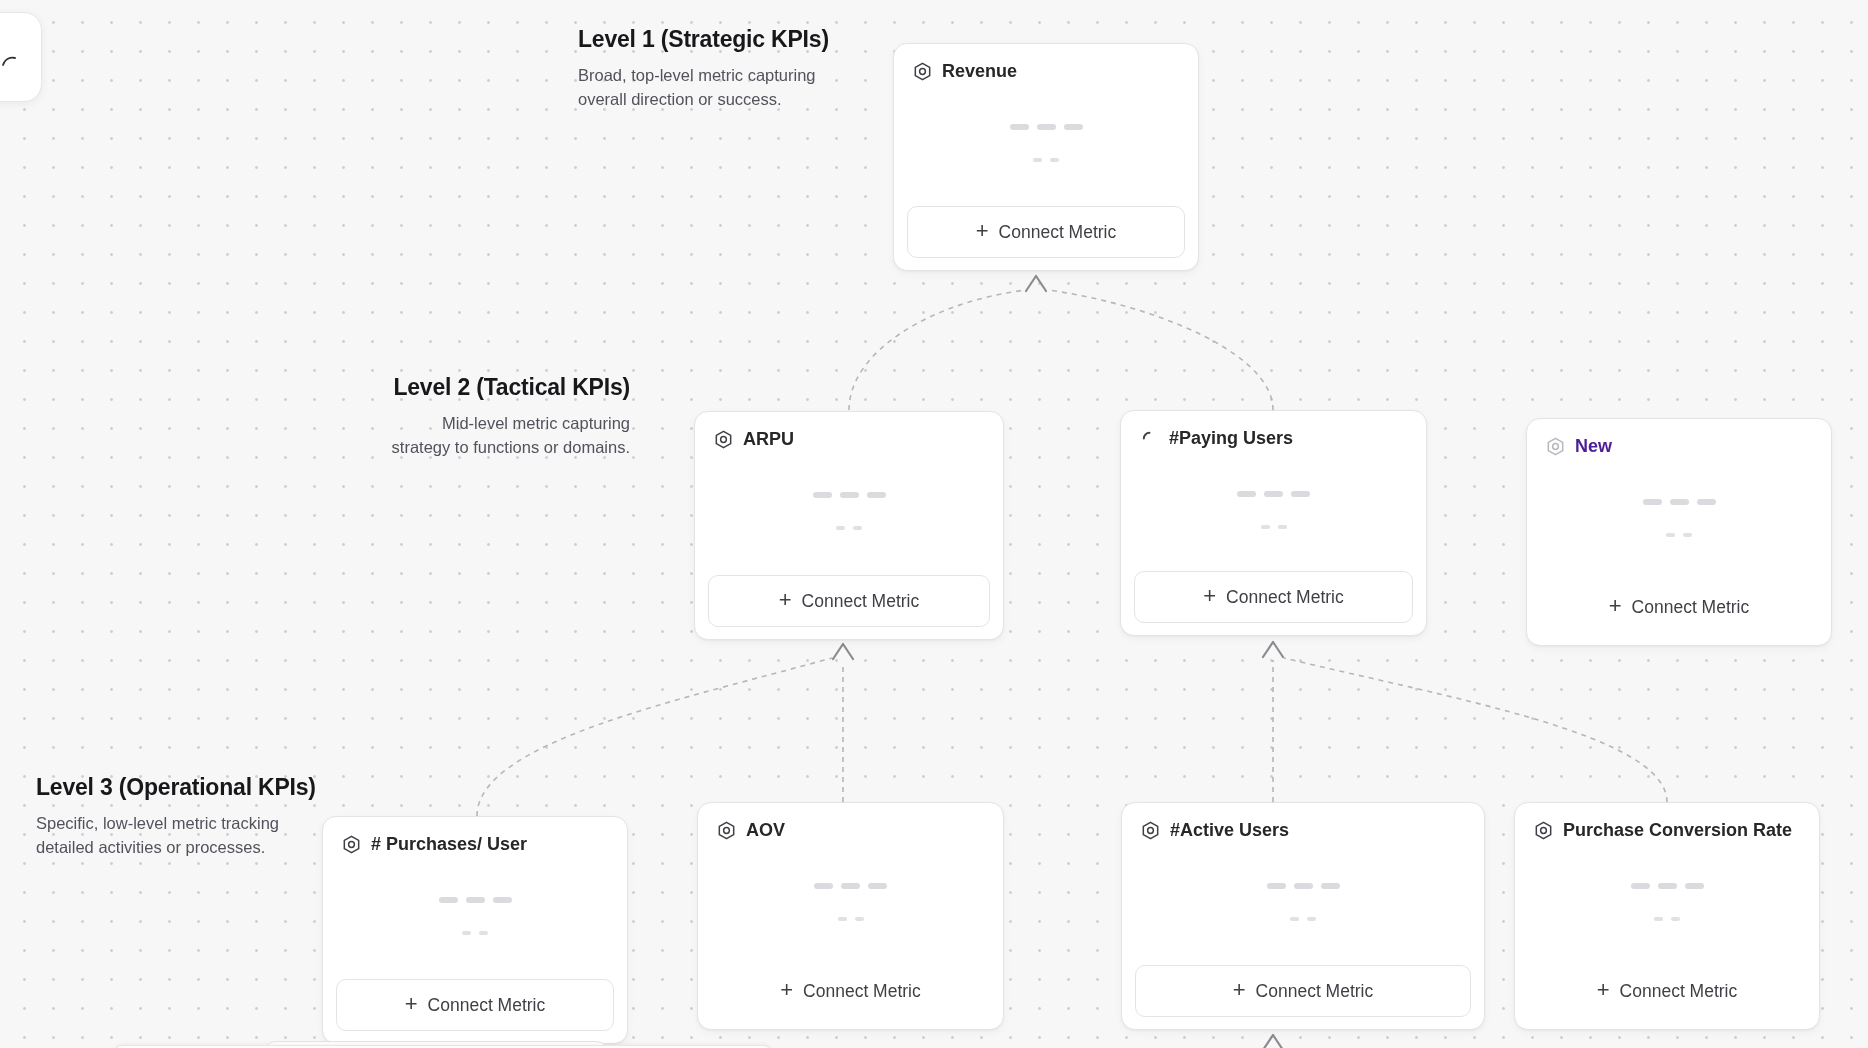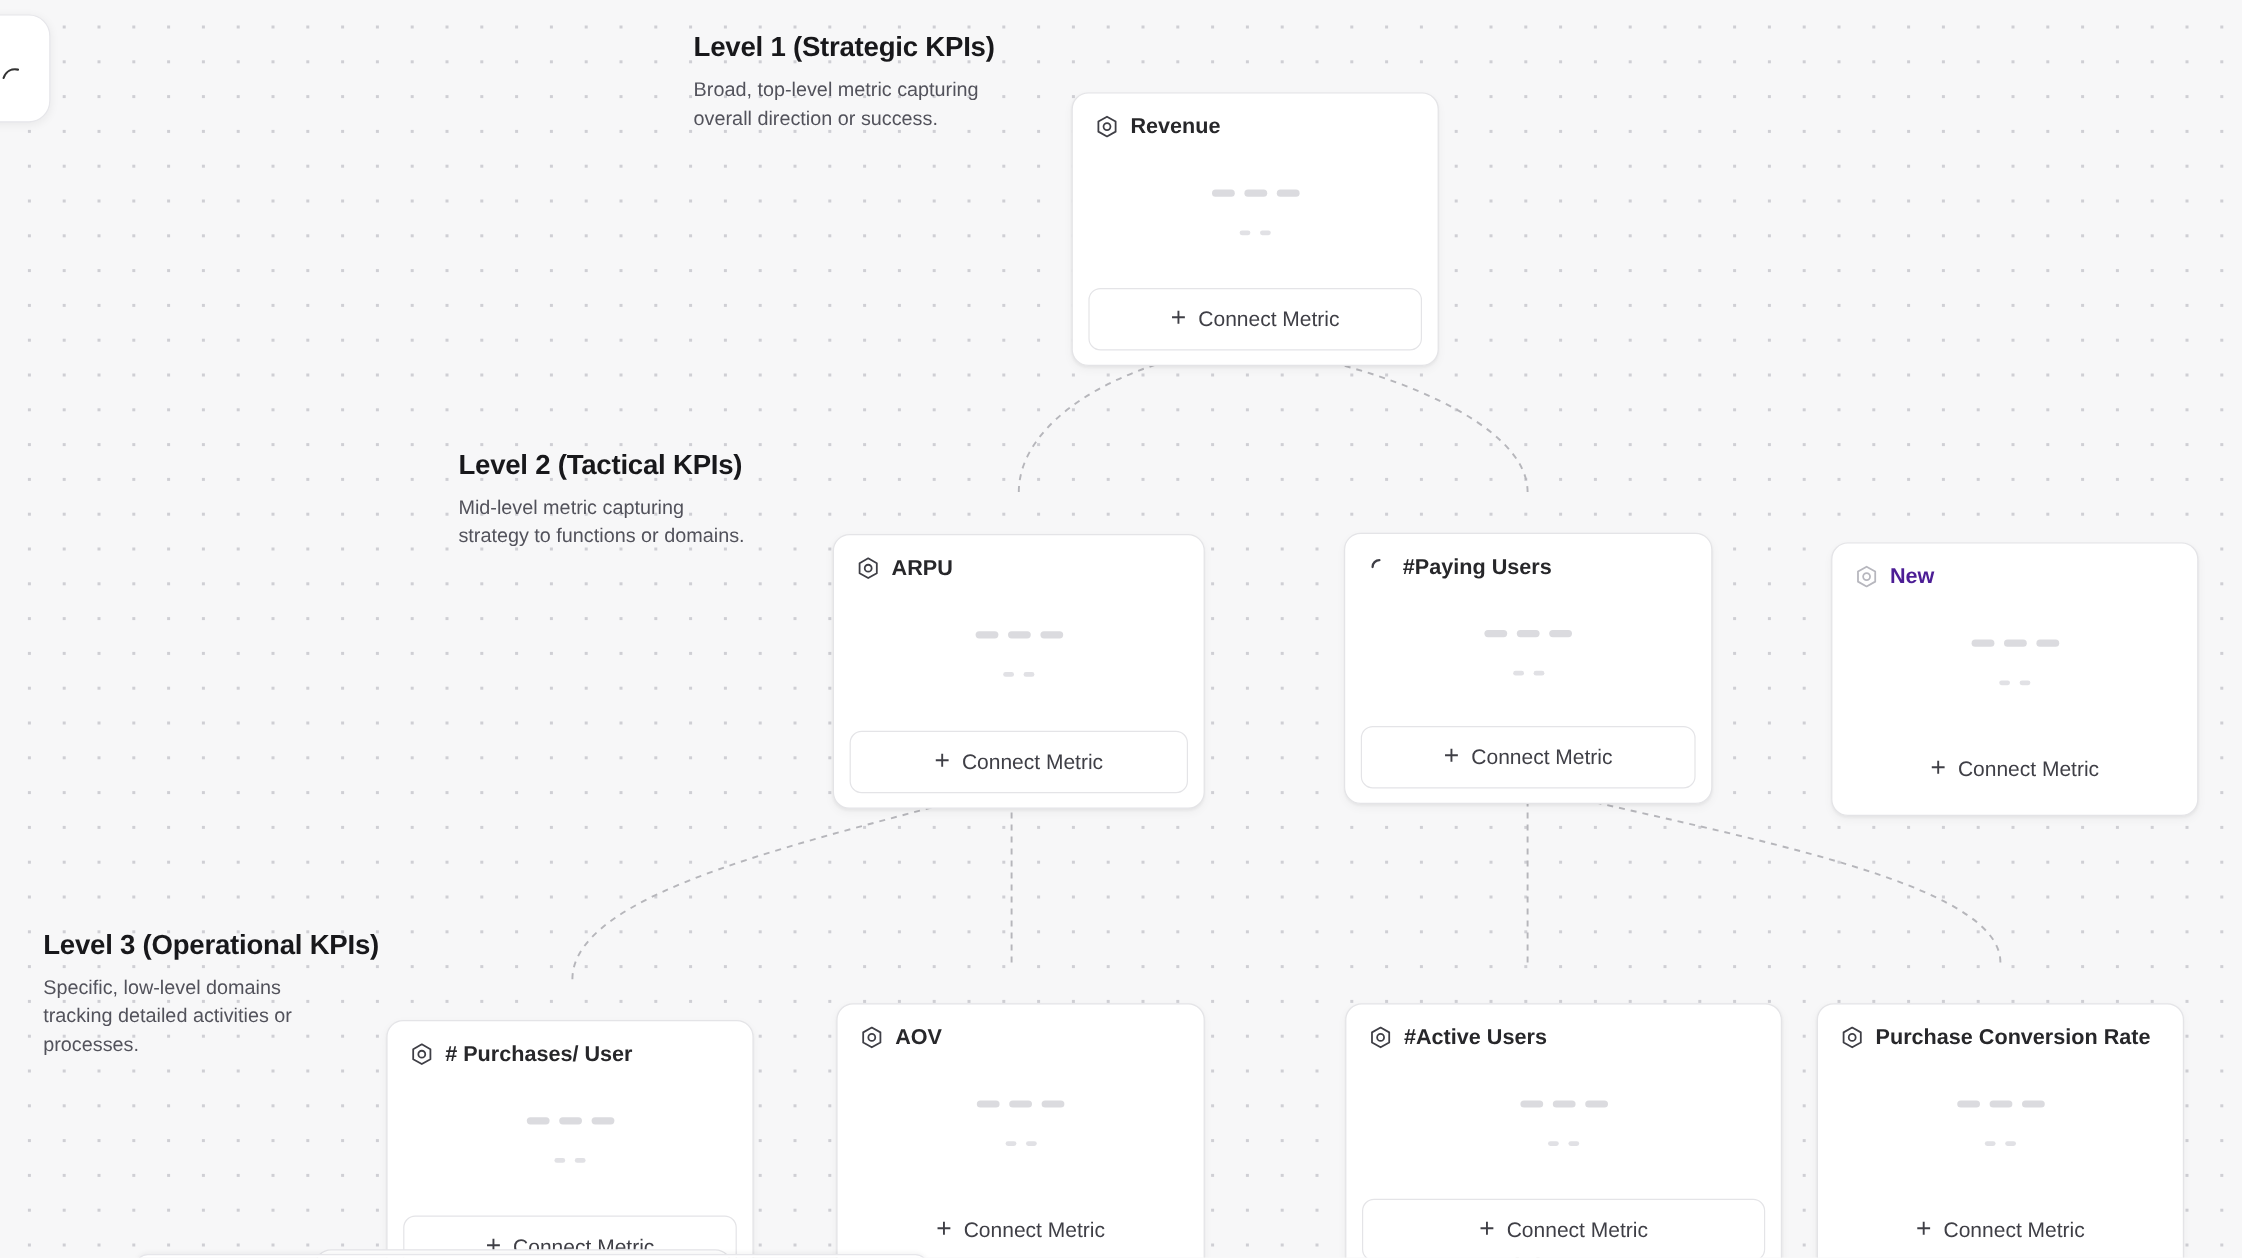--- a/index.html
+++ b/index.html
@@ -18,28 +18,27 @@
     background-position: 10px 8px;
   }
   #connector-layer { position: absolute; inset: 0; pointer-events: none; }
   .connector { fill: none; stroke: #b6b6bb; stroke-width: 1.6; stroke-dasharray: 5 5; }
   .arrowhead { fill: none; stroke: #8b8b90; stroke-width: 2.2; stroke-linecap: round; stroke-linejoin: round; }
 
   .level-label { position: absolute; }
   .level-label h2 { font-size: 23px; font-weight: 700; color: #18181b; letter-spacing: -0.2px; }
   .level-label p { margin-top: 11px; font-size: 16.5px; line-height: 1.45; color: #52525b; }
   #level-1 { left: 578px; top: 26px; }  #level-1 p { width: 258px; }
-  #level-2 { left: 382px; top: 374px; } #level-2 p { width: 248px; }
+  #level-2 { left: 382px; top: 374px; text-align: right; } #level-2 p { width: 248px; }
   #level-3 { left: 36px; top: 774px; }  #level-3 p { width: 258px; }
 
   .card {
     position: absolute; background: #ffffff;
     border: 1px solid #e4e4e7; border-radius: 14px;
     box-shadow: 0 1px 2px rgba(0,0,0,0.04), 0 3px 8px rgba(0,0,0,0.04);
-    margin-top: 34px;
   }
   .card-header {
     position: absolute; top: 17px; left: 18px; right: 14px;
     display: flex; align-items: center; gap: 9px; color: #3f3f46;
   }
   .card-icon { display: inline-flex; width: 21px; height: 21px; color: #3f3f46; }
   .card-icon svg { width: 100%; height: 100%; }
   .card-title { font-size: 18px; font-weight: 600; color: #27272a; white-space: nowrap; }
   .card.muted .card-title { color: #4c1d95; }
   .card.muted .card-icon { color: #b7b7be; }
@@ -103,21 +102,21 @@
   <div class="level-label" id="level-1">
     <h2>Level 1 (Strategic KPIs)</h2>
     <p>Broad, top-level metric capturing overall direction or success.</p>
   </div>
   <div class="level-label" id="level-2">
     <h2>Level 2 (Tactical KPIs)</h2>
     <p>Mid-level metric capturing strategy to functions or domains.</p>
   </div>
   <div class="level-label" id="level-3">
     <h2>Level 3 (Operational KPIs)</h2>
-    <p>Specific, low-level domains tracking detailed activities or processes.</p>
+    <p>Specific, low-level metric tracking detailed activities or processes.</p>
   </div>
 
   <div id="cards-layer">
       <div class="card" style="left: 893px; top: 43px; width: 306px; height: 228px;">
         <div class="card-header">
           <span class="card-icon">
             <svg viewBox="0 0 24 24">
               <path d="M12 2.6 L20.2 7.2 V16.8 L12 21.4 L3.8 16.8 V7.2 Z" fill="none" stroke="currentColor" stroke-width="1.7" stroke-linejoin="round"></path>
               <circle cx="12" cy="12" r="3.3" fill="none" stroke="currentColor" stroke-width="1.7"></circle>
             </svg>

